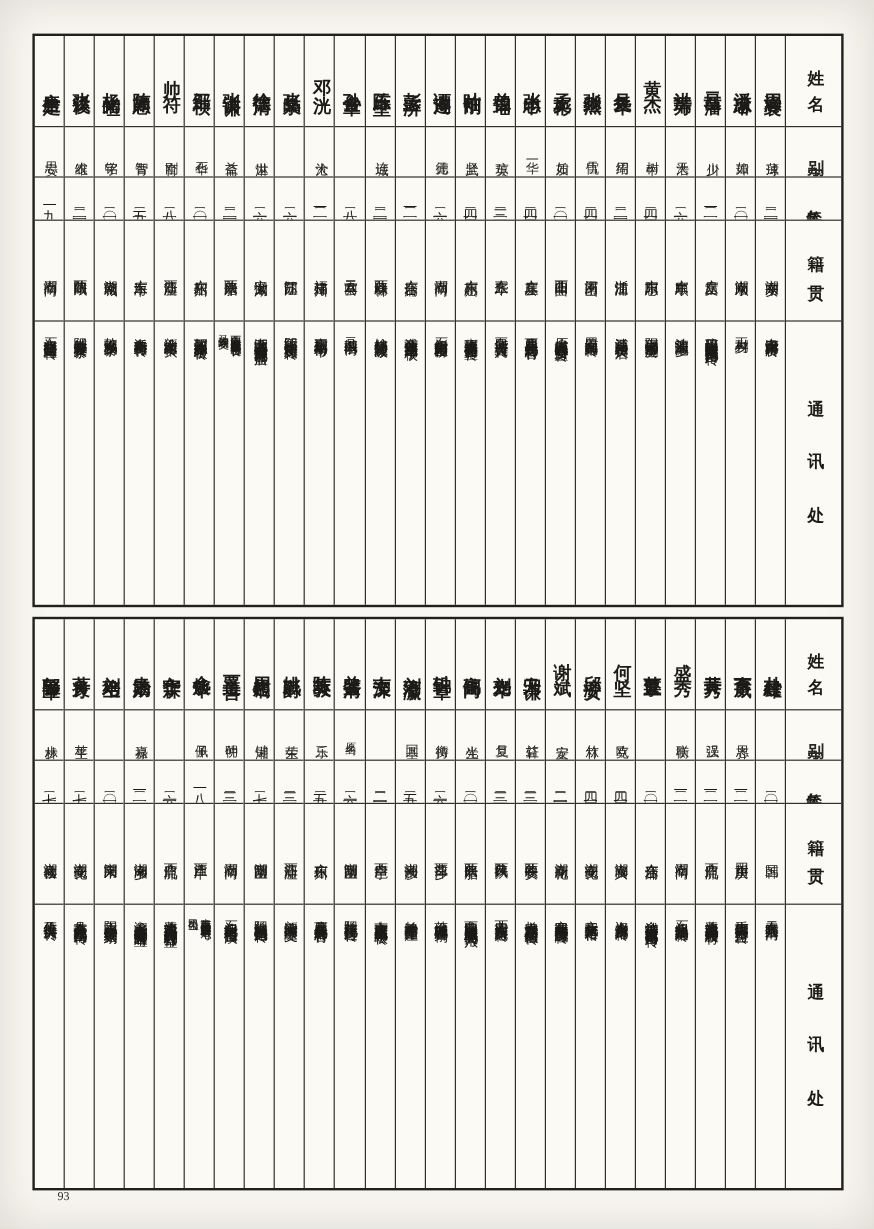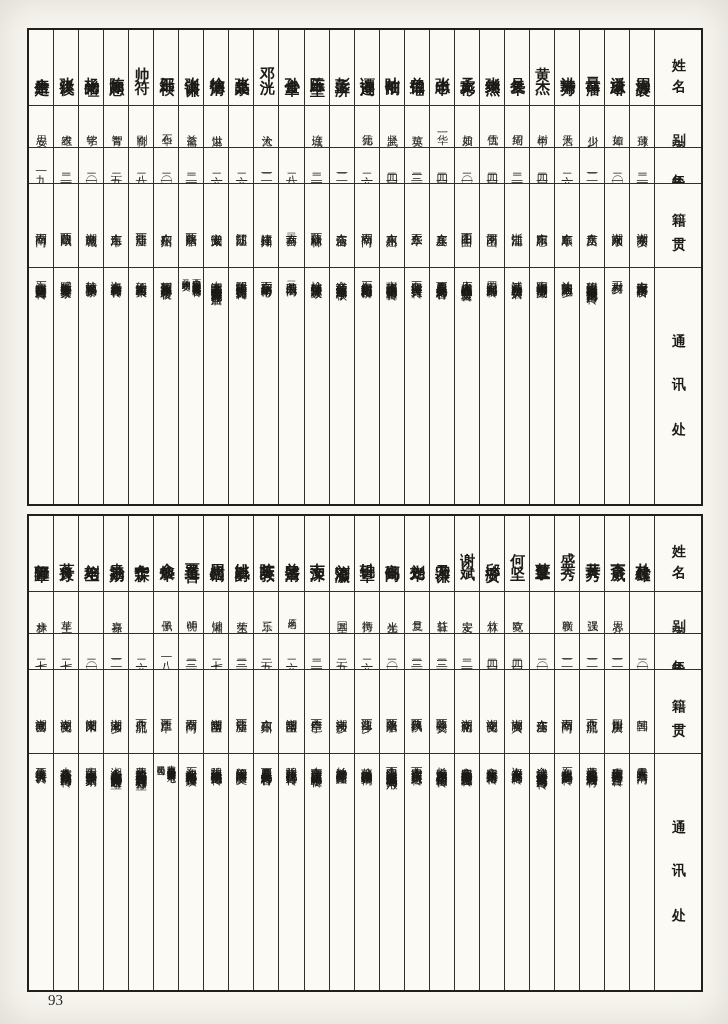--- a/index.html
+++ b/index.html
@@ -64,21 +64,21 @@
   .c-addr .xs{font-size:9px;line-height:1.15;}
   
   .hcell .vt{font-weight:bold;font-size:14px;}
   .hd-name{letter-spacing:1.5em !important;}
   .hd-zi{letter-spacing:.35em !important;}
   .hd-age{letter-spacing:.1em !important;font-size:13px !important;}
   .hd-native{letter-spacing:1.7em !important;}
   .hd-addr{letter-spacing:3.2em !important;}
   .pagenum{
     position:absolute;left:48px;top:992px;
-    font-size:15px;color:#2b2a26;
+    font-size:10px;color:#2b2a26;
     font-family:"Liberation Serif","DejaVu Serif",serif;
   }
 </style>
 </head>
 <body>
 
 <div class="page">
 
   <div class="vtable t0">
     <div class="col">

